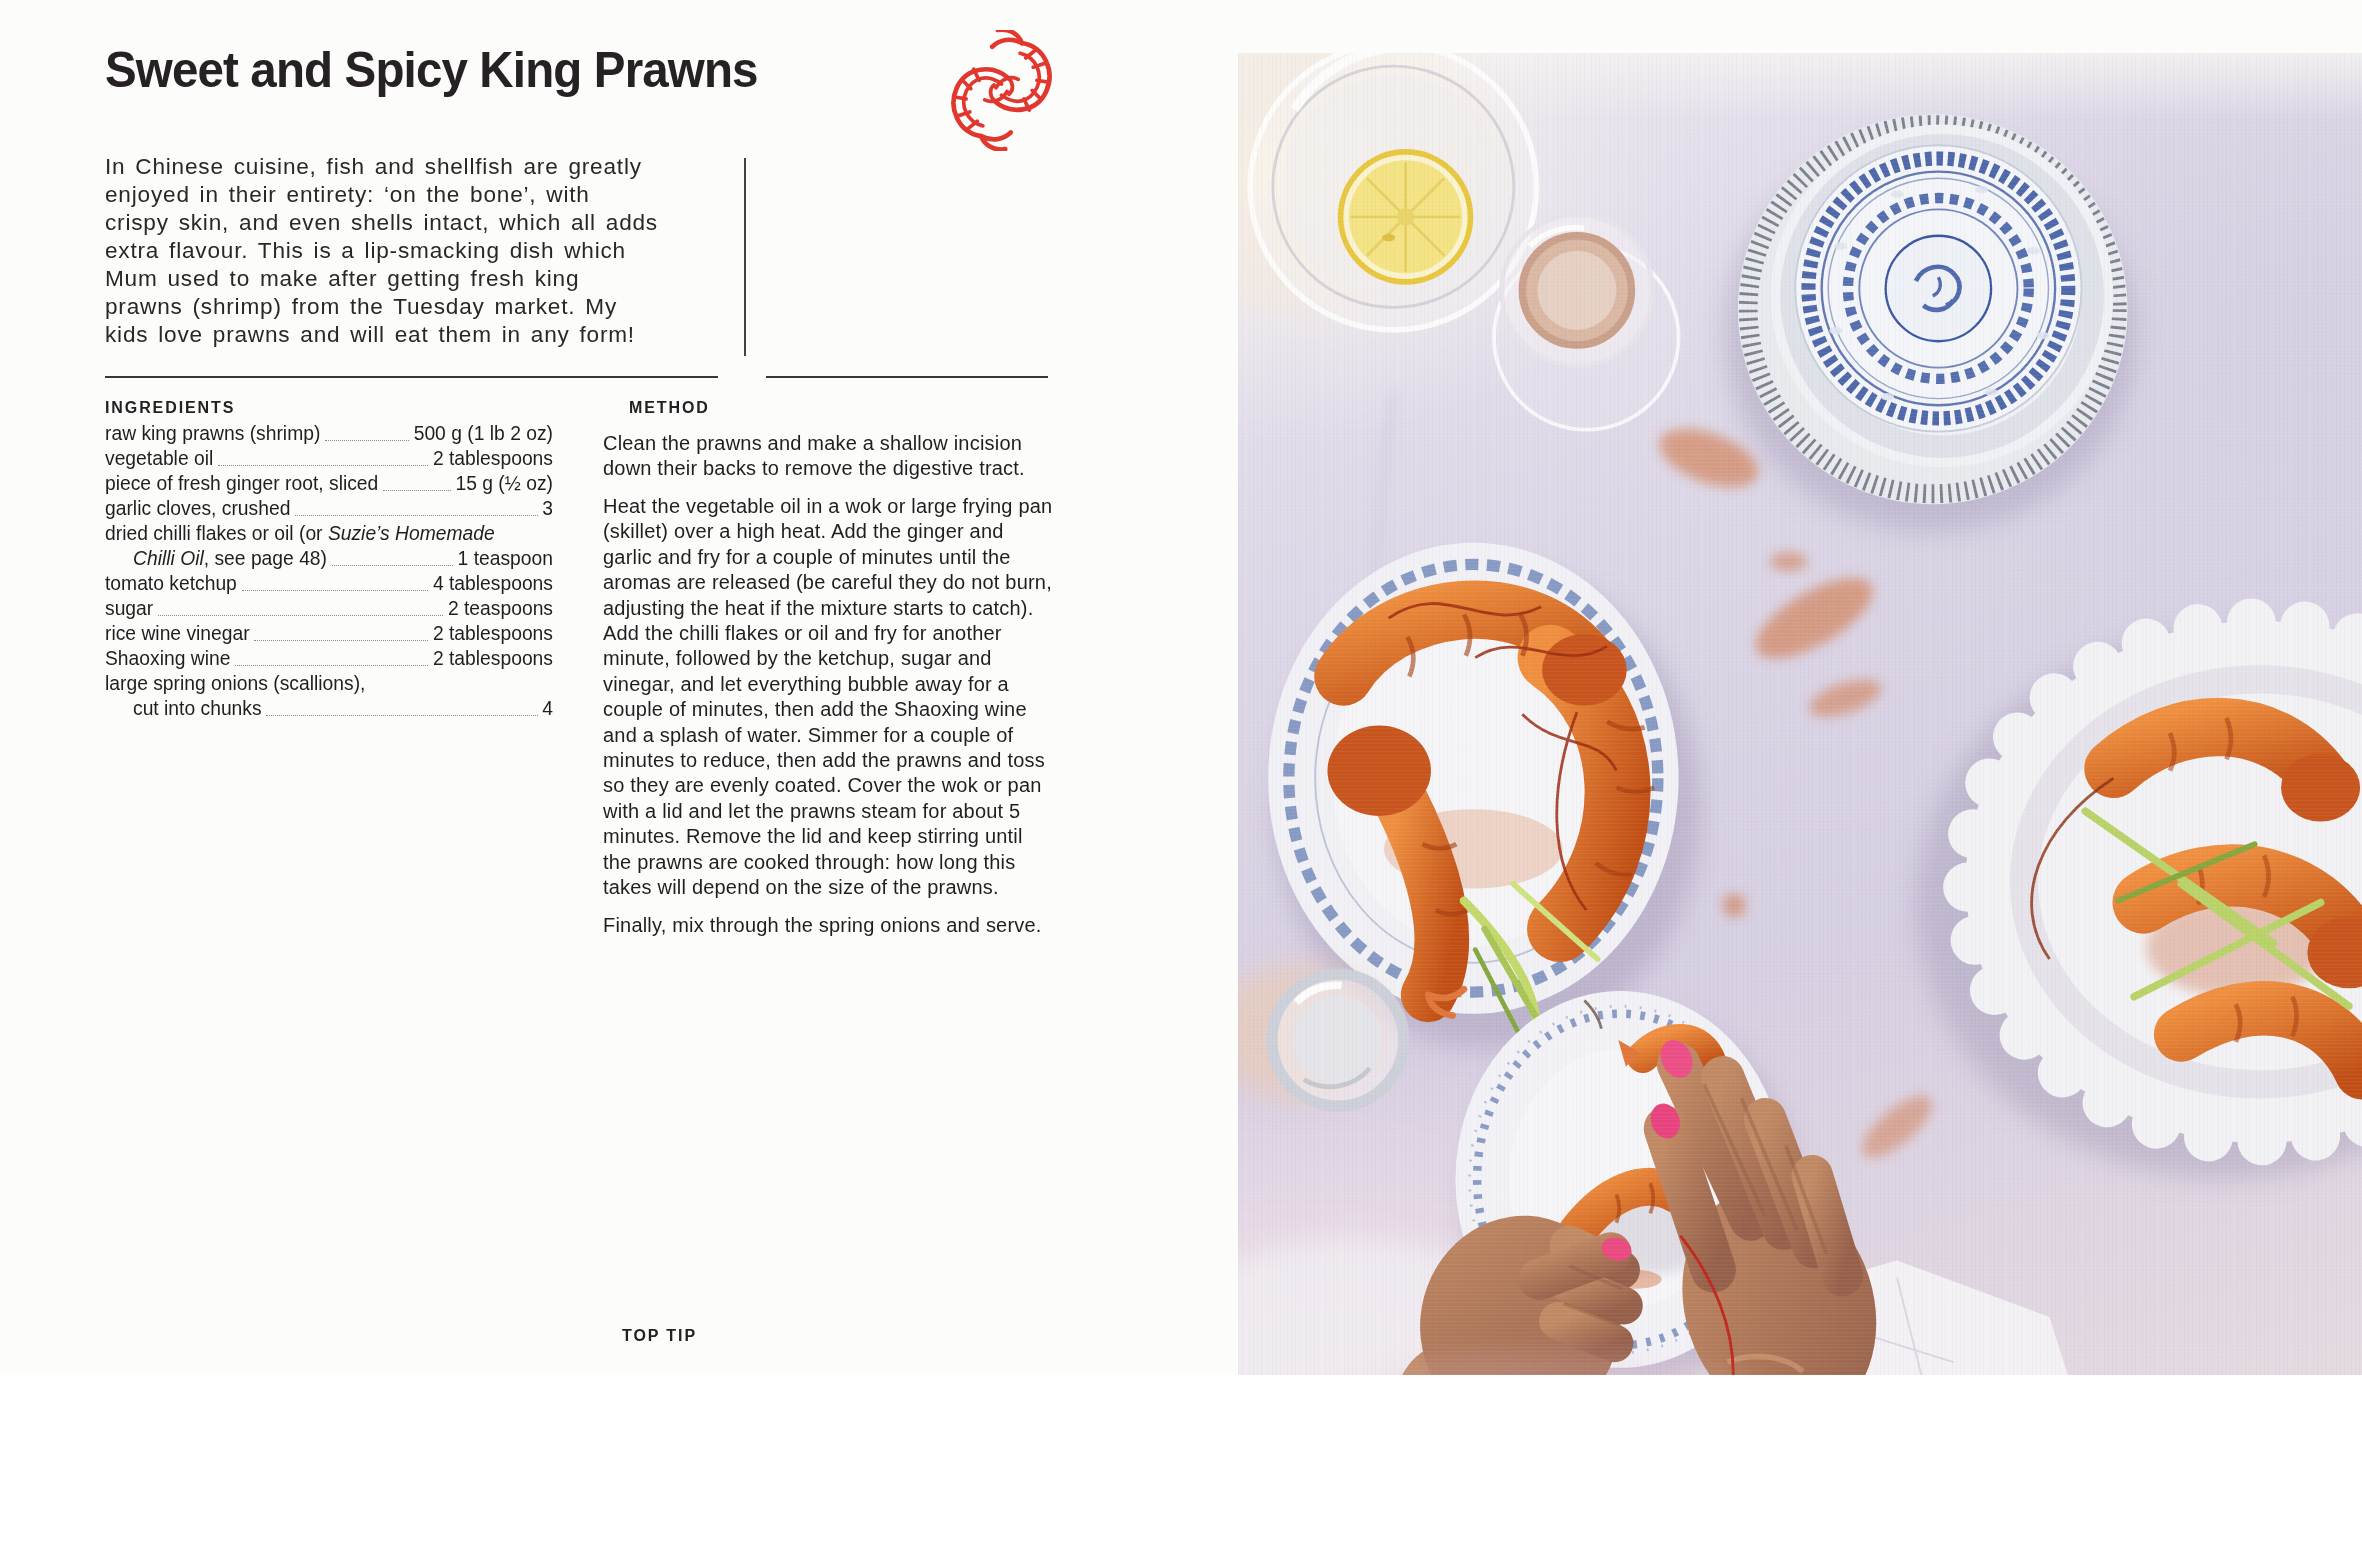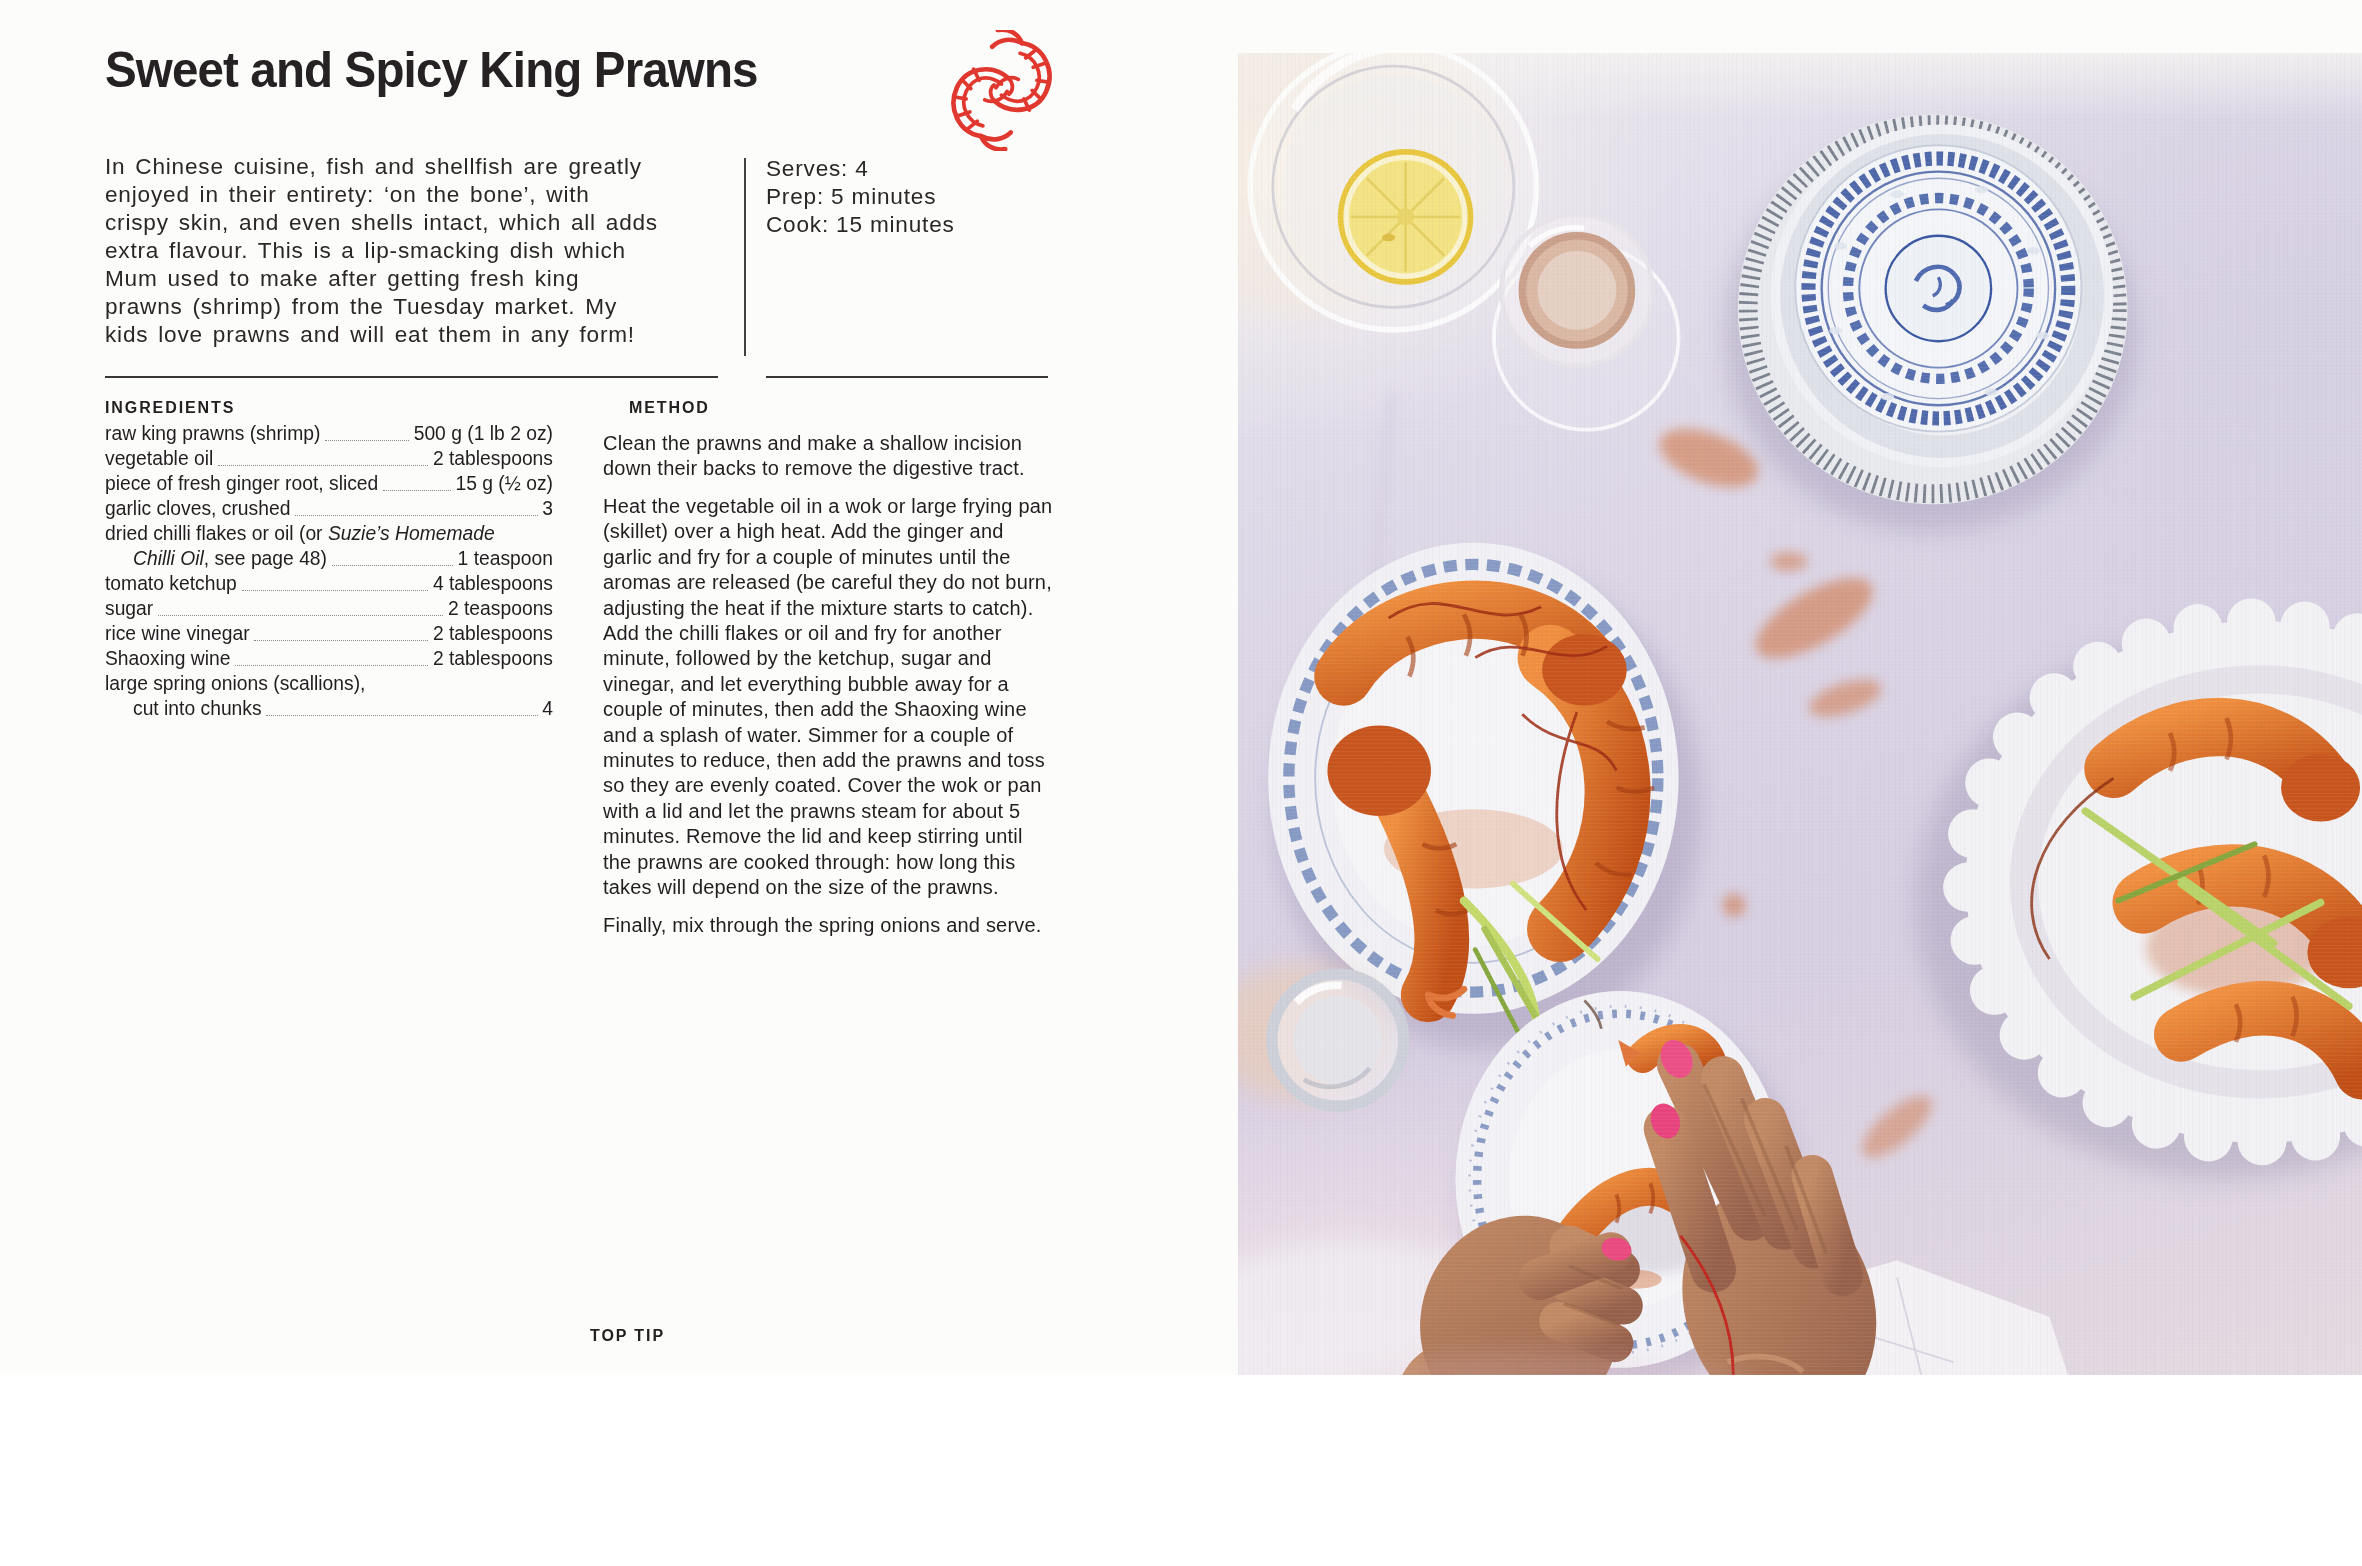--- a/index.html
+++ b/index.html
@@ -18,21 +18,21 @@
 
   .meta{position:absolute;left:766px;top:155px;font-size:22.6px;line-height:28px;letter-spacing:0.8px;color:#2b2727;}
 
   .hr{position:absolute;top:376px;height:1.9px;background:#3a3637;}
   .hr1{left:105px;width:613px;}
   .hr2{left:766px;width:282px;}
 
   .col-h{position:absolute;font-size:16px;font-weight:bold;letter-spacing:1.9px;color:#242021;}
   .ih{left:105px;top:399px;}
   .mh{left:629px;top:399px;}
-  .th{left:590px;top:1327px;}
+  .th{left:622px;top:1327px;}
 
   .ing-list{position:absolute;left:105px;top:421px;width:448px;font-size:19.3px;line-height:25px;color:#221e1f;}
   .ing-line{display:flex;}
   .ing-indent{padding-left:28px;}
   .ing-name{white-space:nowrap;}
   .leader{flex:1 1 auto;min-width:9.4px;border-bottom:1.9px dotted #8d8886;margin:0 4.7px;
           align-self:flex-end;margin-bottom:4.7px;}
   .ing-amt{white-space:nowrap;text-align:center;}
 
   .method{position:absolute;left:603px;top:431px;width:452px;font-size:20px;line-height:25.4px;
@@ -89,25 +89,20 @@
   <div class="intro">In Chinese cuisine, fish and shellfish are greatly
 enjoyed in their entirety: ‘on the bone’, with
 crispy skin, and even shells intact, which all adds
 extra flavour. This is a lip-smacking dish which
 Mum used to make after getting fresh king
 prawns (shrimp) from the Tuesday market. My
 kids love prawns and will eat them in any form!</div>
 
   <div class="vdiv"></div>
 
-  <div class="meta">
-    <div>Serves: 4</div>
-    <div>Prep: 5 minutes</div>
-    <div>Cook: 15 minutes</div>
-  </div>
 
   <div class="hr hr1"></div>
   <div class="hr hr2"></div>
 
   <div class="col-h ih">INGREDIENTS</div>
   <div class="ing-list">
       <div class="ing-line">
         <span class="ing-name"><span>raw king prawns (shrimp)</span></span>
         <span class="leader"></span>
         <span class="ing-amt">500 g (1 lb 2 oz)</span>

